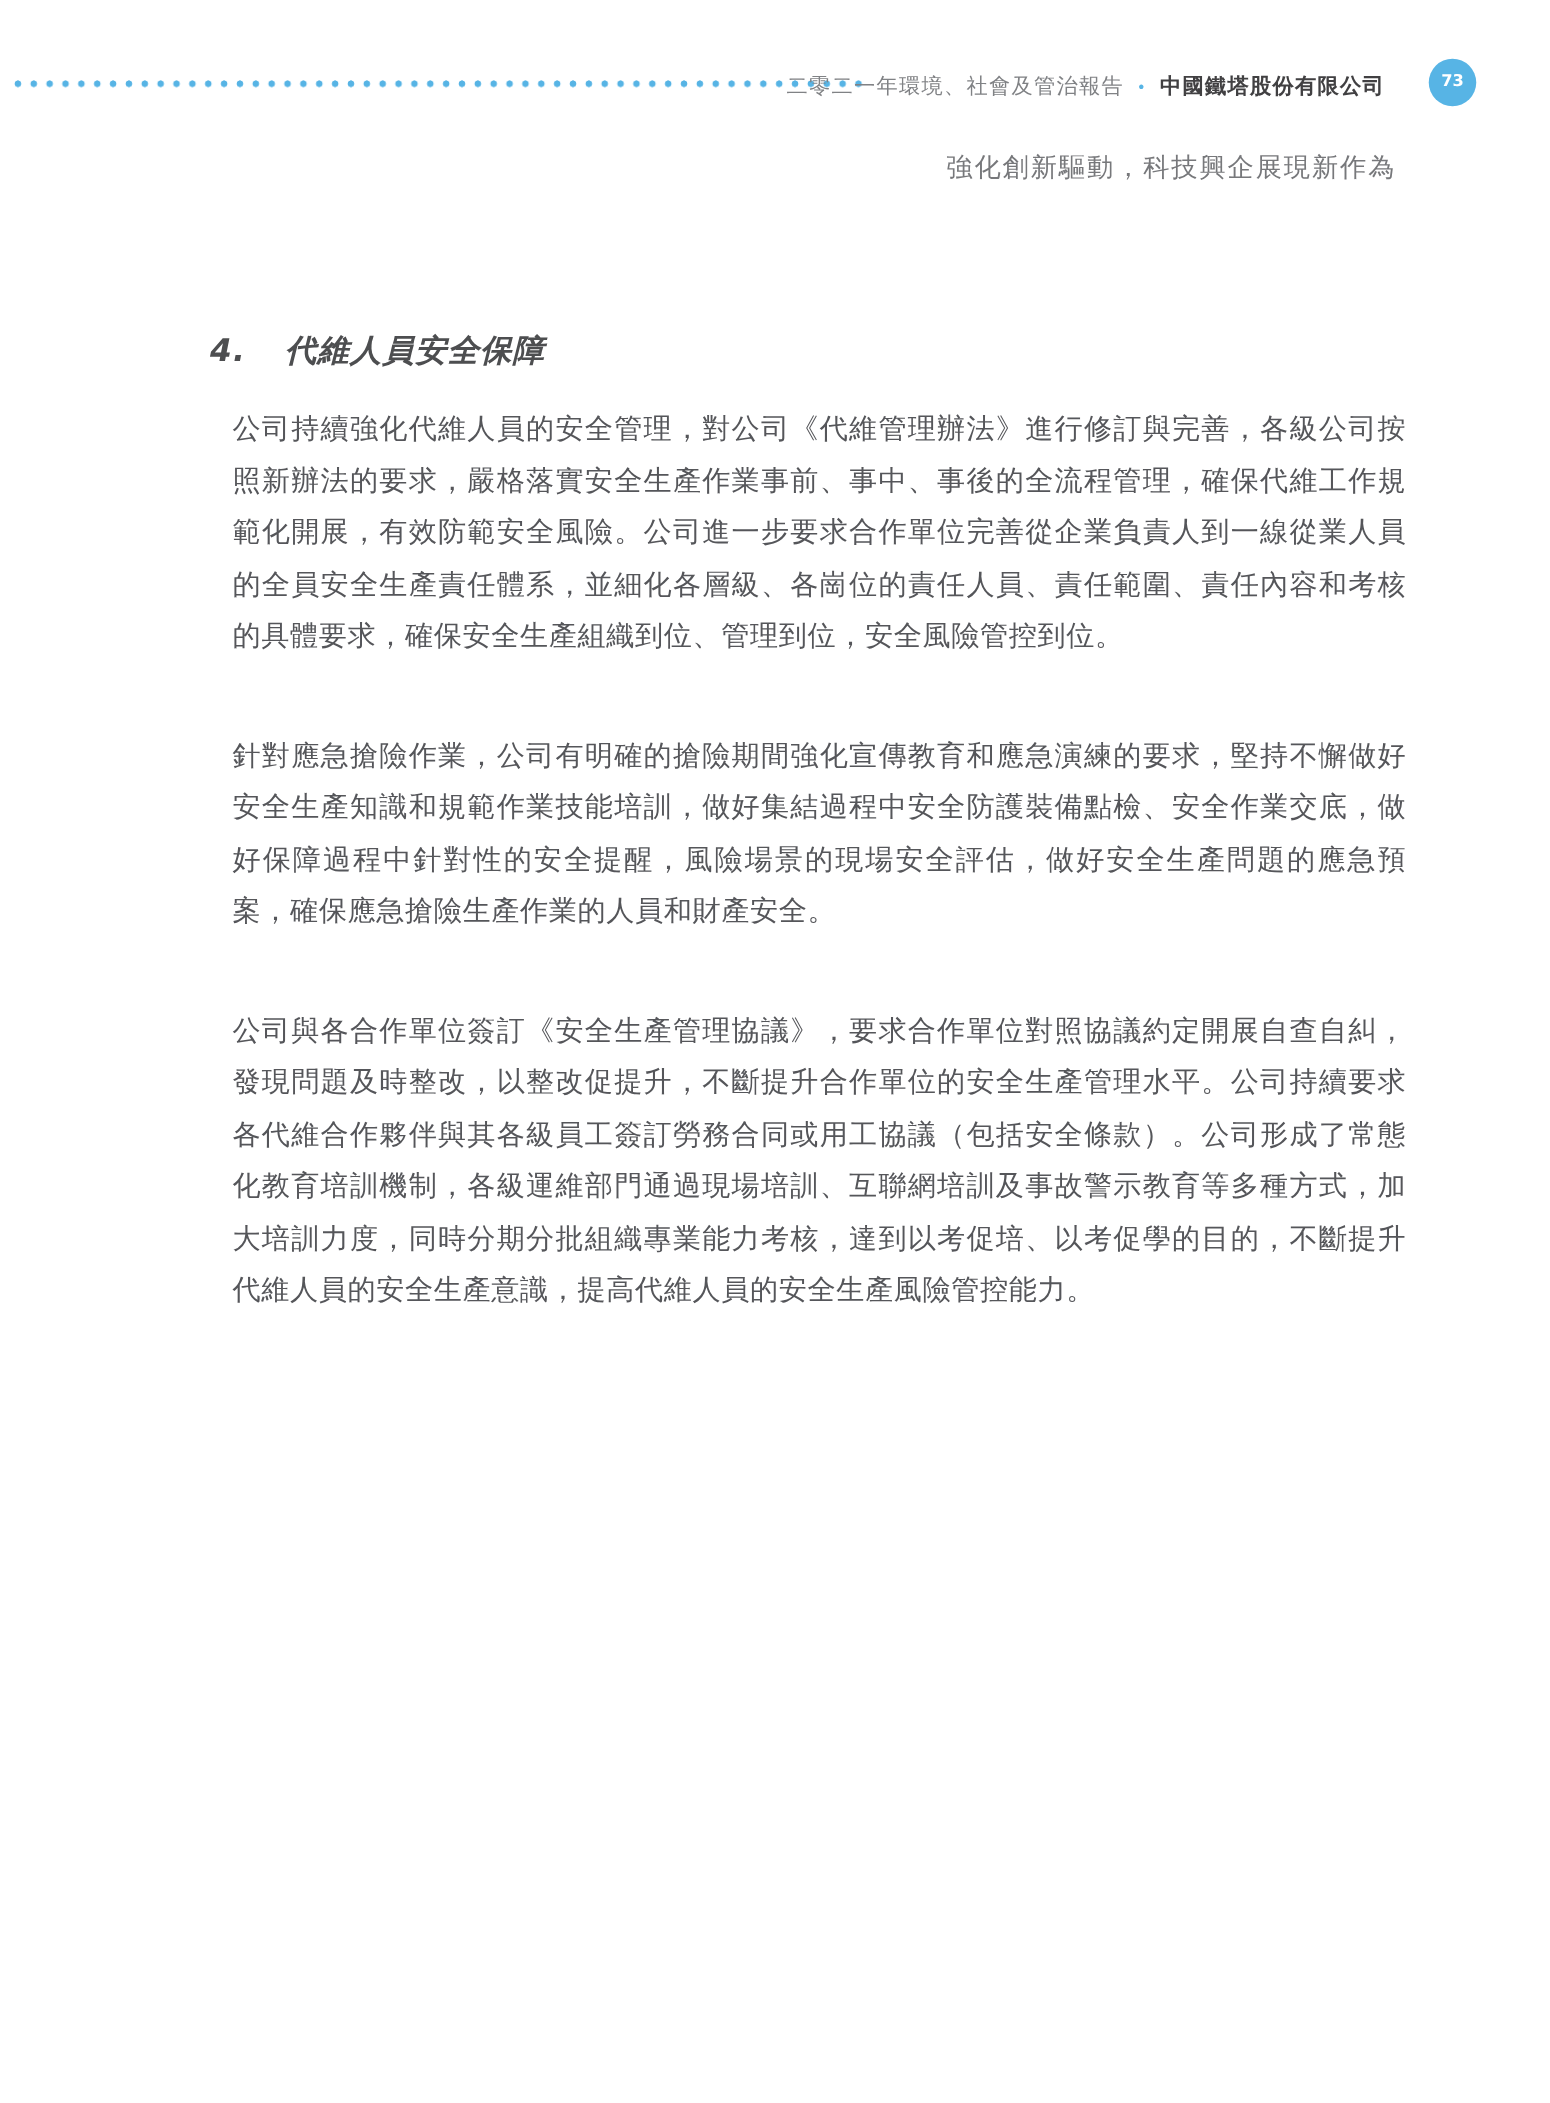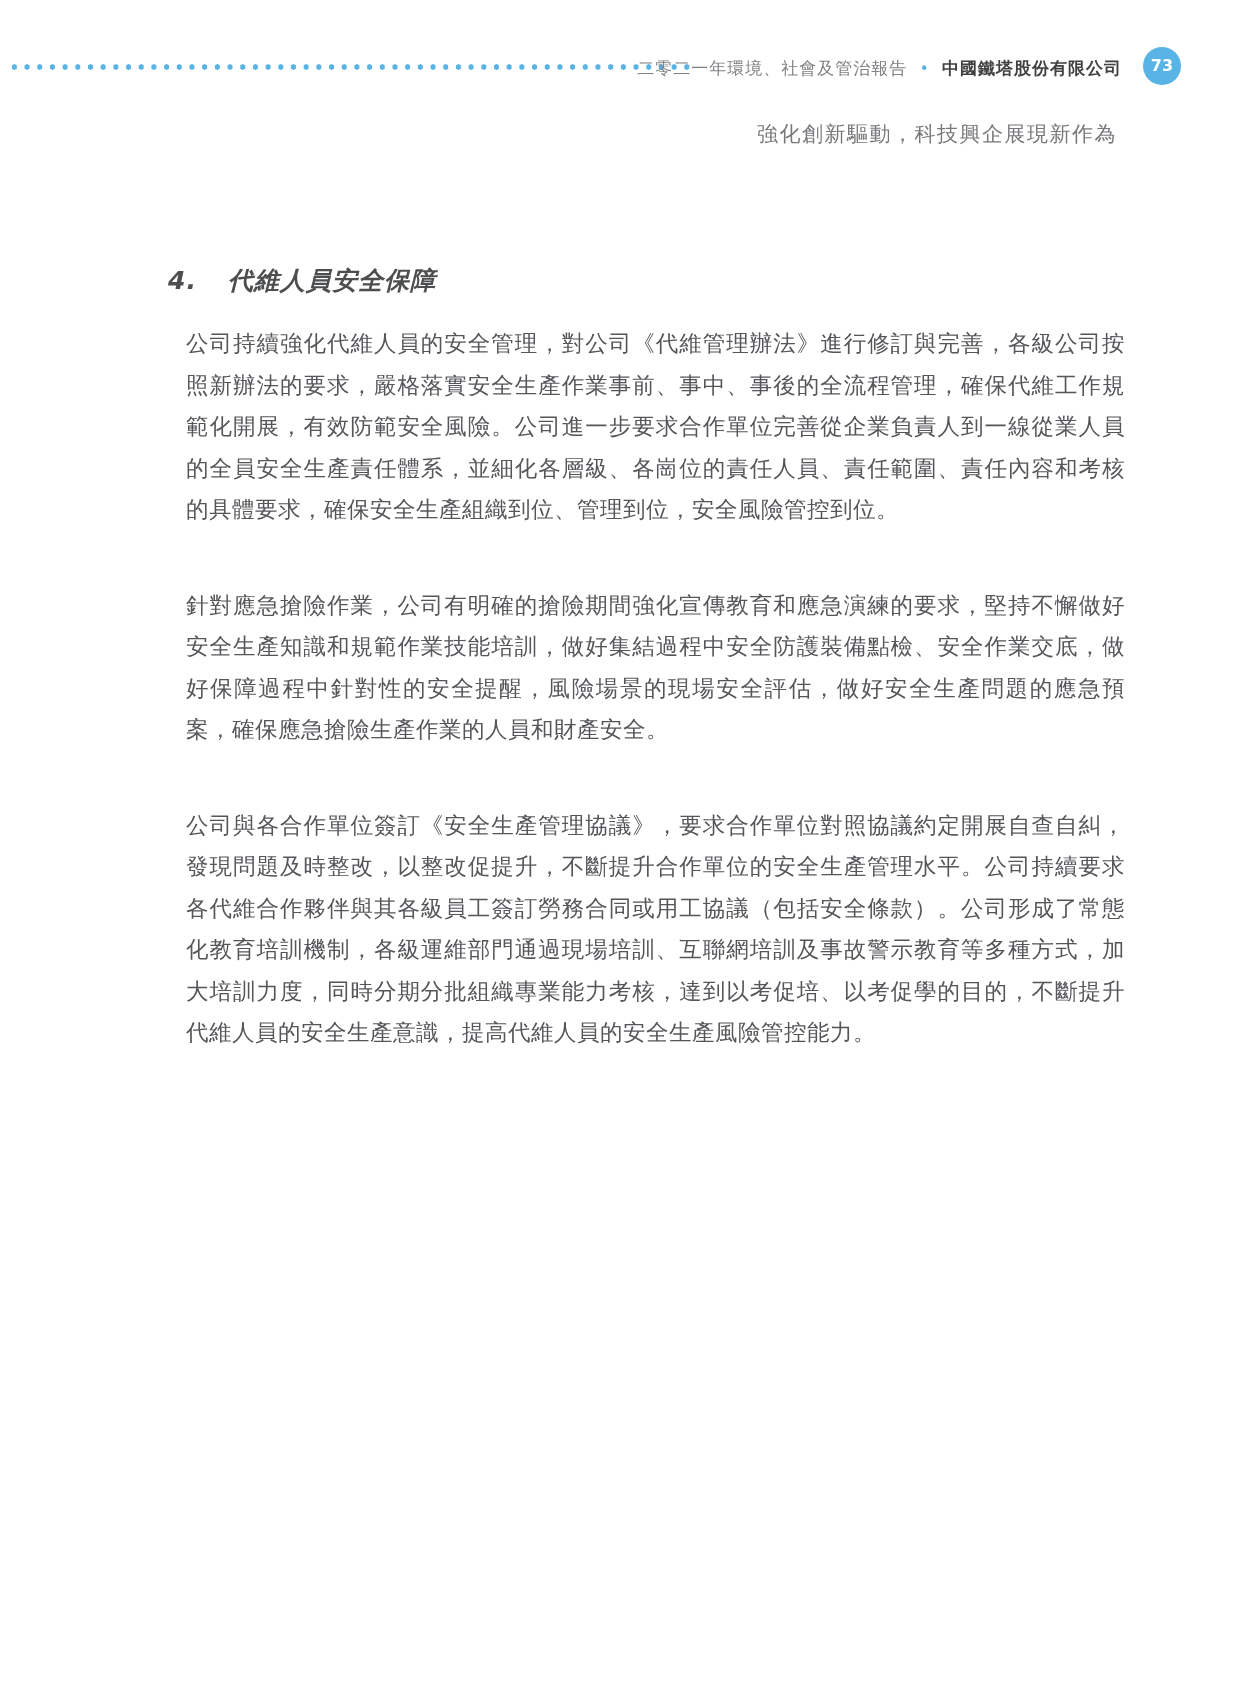--- a/index.html
+++ b/index.html
@@ -32,46 +32,47 @@
     top: 17px;
     width: 684px;
     height: 6px;
     background-image: radial-gradient(circle, #57b4e5 2.5px, rgba(87,180,229,0) 2.9px);
     background-size: 12.7px 6px;
     background-repeat: repeat-x;
     background-position: 0 50%;
   }
   .header-text {
     position: absolute;
-    right: 118px;
+    right: 132px;
     top: 10px;
     font-size: 17px;
     letter-spacing: 1px;
     white-space: nowrap;
     color: #808285;
+    font-family: Liberation Serif, serif;
   }
   .header-text .sep {
     color: #57b4e5;
     margin: 0 6px;
     font-size: 15px;
   }
   .header-text .company {
     color: #414042;
     font-weight: bold;
   }
   .page-badge {
     position: absolute;
     right: 59px;
     top: 0px;
     width: 38px;
     height: 38px;
     border-radius: 50%;
     background: #57b4e5;
     color: #ffffff;
-    font-size: 16px;
+    font-size: 13px;
     font-weight: bold;
     line-height: 38px;
     text-align: center;
   }
   .chapter-subtitle {
     position: absolute;
     top: 120px;
     right: 123px;
     font-size: 21px;
     letter-spacing: 1.5px;

